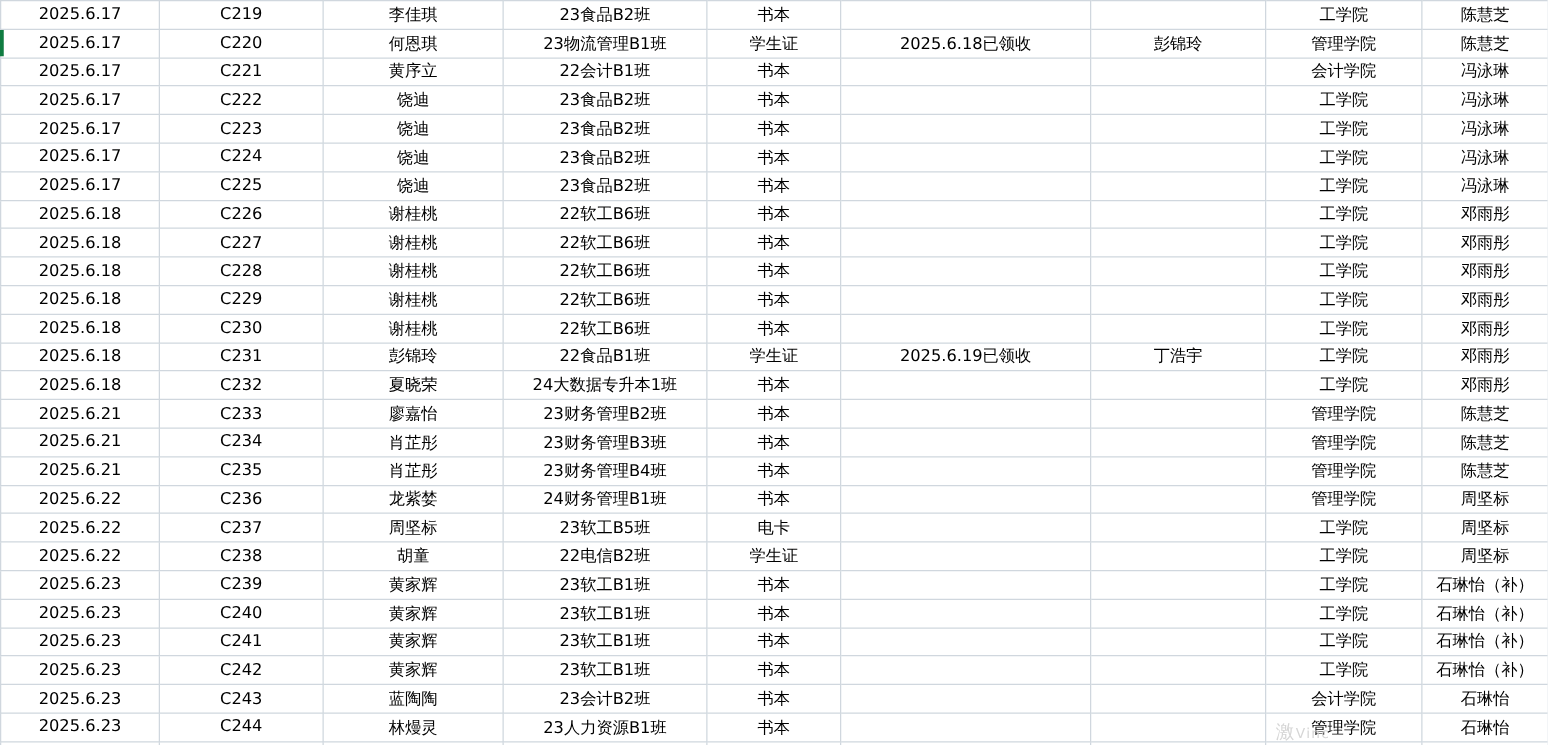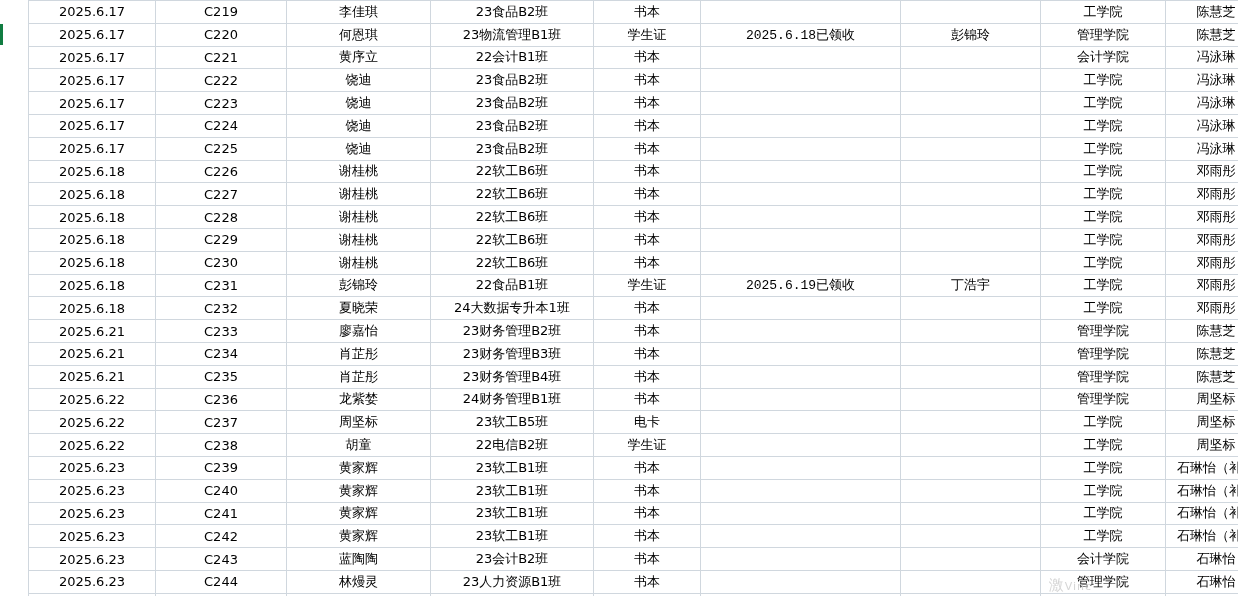--- a/index.html
+++ b/index.html
@@ -10,21 +10,20 @@
   body {
     width: 1238px;
     height: 596px;
     overflow: hidden;
     font-family: "DejaVu Sans", "Liberation Sans", sans-serif;
   }
   #sheet {
     position: relative;
     width: 1066px;
     height: 596px;
-    padding-left: 28px;
   }
   table.grid {
     border-collapse: collapse;
     table-layout: fixed;
     width: 1238px;
   }
   table.grid td {
     border: 1px solid #d0d7de;
     height: 21.8px;
     padding: 0 2px;
@@ -44,21 +43,20 @@
   col.c-note    { width: 200px; }
   col.c-handler { width: 140px; }
   col.c-college { width: 125px; }
   col.c-staff   { width: 101px; }
 
   td.note {
     color: #ff0000;
     font-size: 17px;
     font-weight: normal;
     letter-spacing: 0px;
-    font-family: Liberation Mono, monospace;
   }
   td.handler { font-size: 13px; }
 
   
   .sel-marker {
     position: absolute;
     left: 0px;
     top: 24px;
     width: 3px;
     height: 21px;

